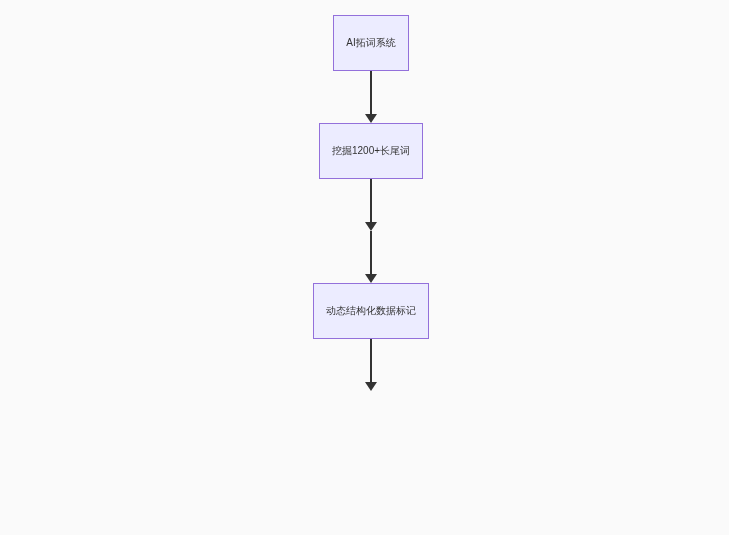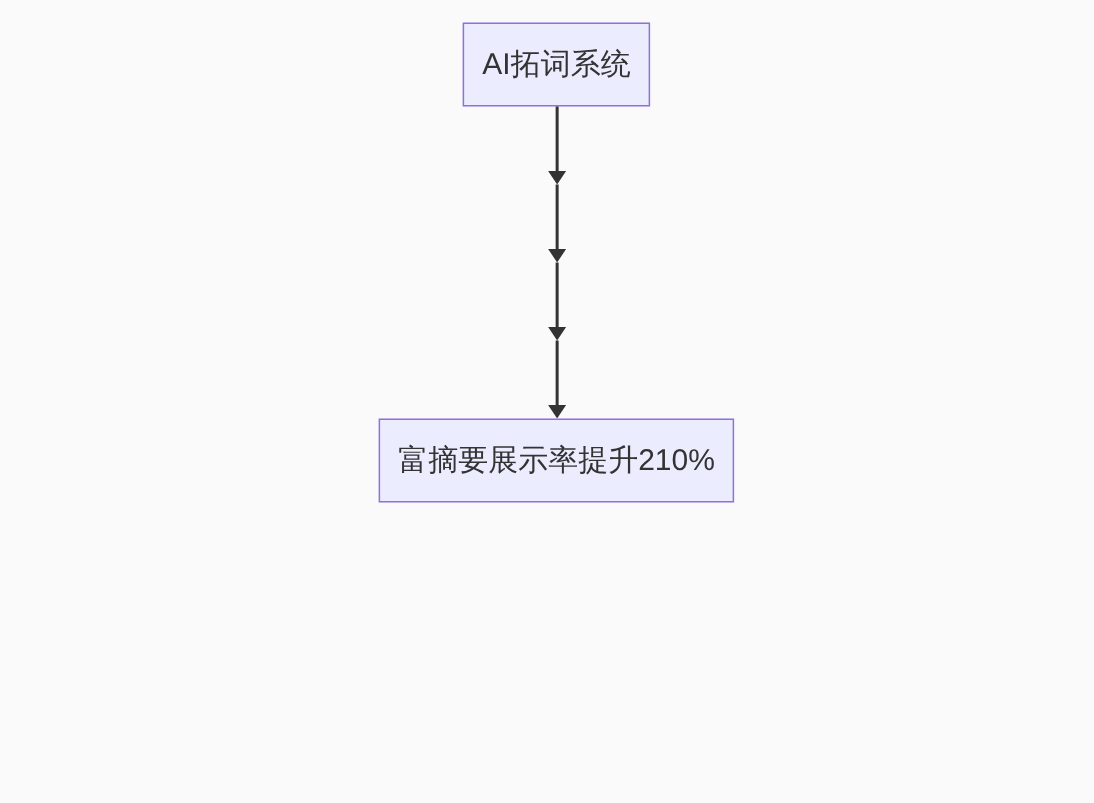--- a/index.html
+++ b/index.html
@@ -26,21 +26,21 @@
   .flow-node {
     box-sizing: border-box;
     height: 56px;
     padding: 0 12px;
     display: flex;
     align-items: center;
     justify-content: center;
     background: var(--node-fill, #ececff);
     border: 1px solid var(--node-border, #9370db);
     color: var(--text, #333333);
-    font-size: 20px;
+    font-size: 10px;
     line-height: 1;
     white-space: nowrap;
   }
   .flow-arrow {
     height: 52px;
     display: flex;
     flex-direction: column;
     align-items: center;
   }
   .flow-arrow .shaft {
@@ -58,26 +58,27 @@
 </style>
 </head>
 <body>
 
 <div class="flowchart-canvas">
     <div class="flow-node">AI拓词系统</div>
     <div class="flow-arrow">
       <div class="shaft"></div>
       <div class="head"></div>
     </div>
+    <div class="flow-node">挖掘1200+长尾词</div>
     <div class="flow-arrow">
       <div class="shaft"></div>
       <div class="head"></div>
     </div>
     <div class="flow-arrow">
       <div class="shaft"></div>
       <div class="head"></div>
     </div>
+    <div class="flow-node">动态结构化数据标记</div>
     <div class="flow-arrow">
       <div class="shaft"></div>
       <div class="head"></div>
     </div>
-    <div class="flow-node">富摘要展示率提升210%</div>
   </div>
 
 </body></html>

